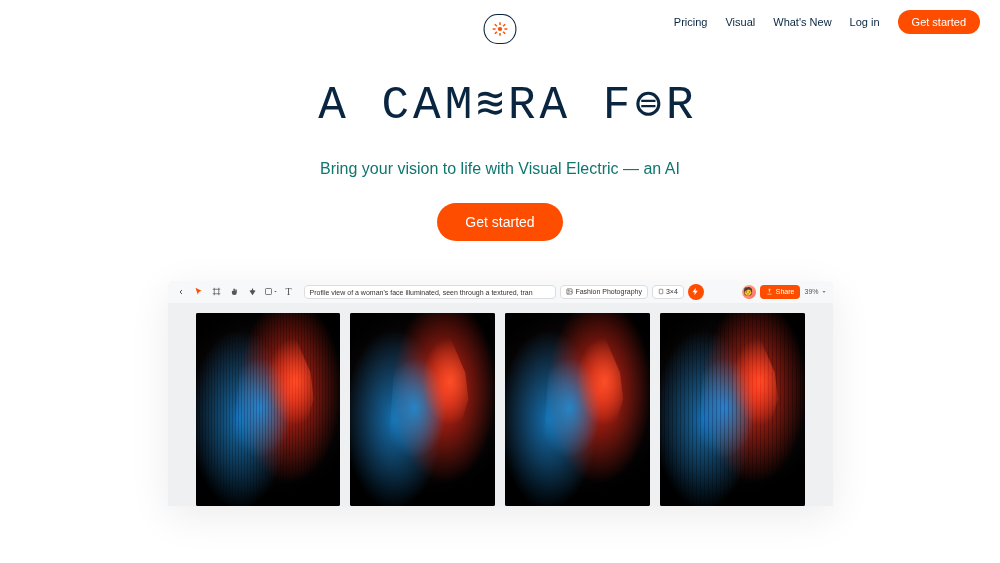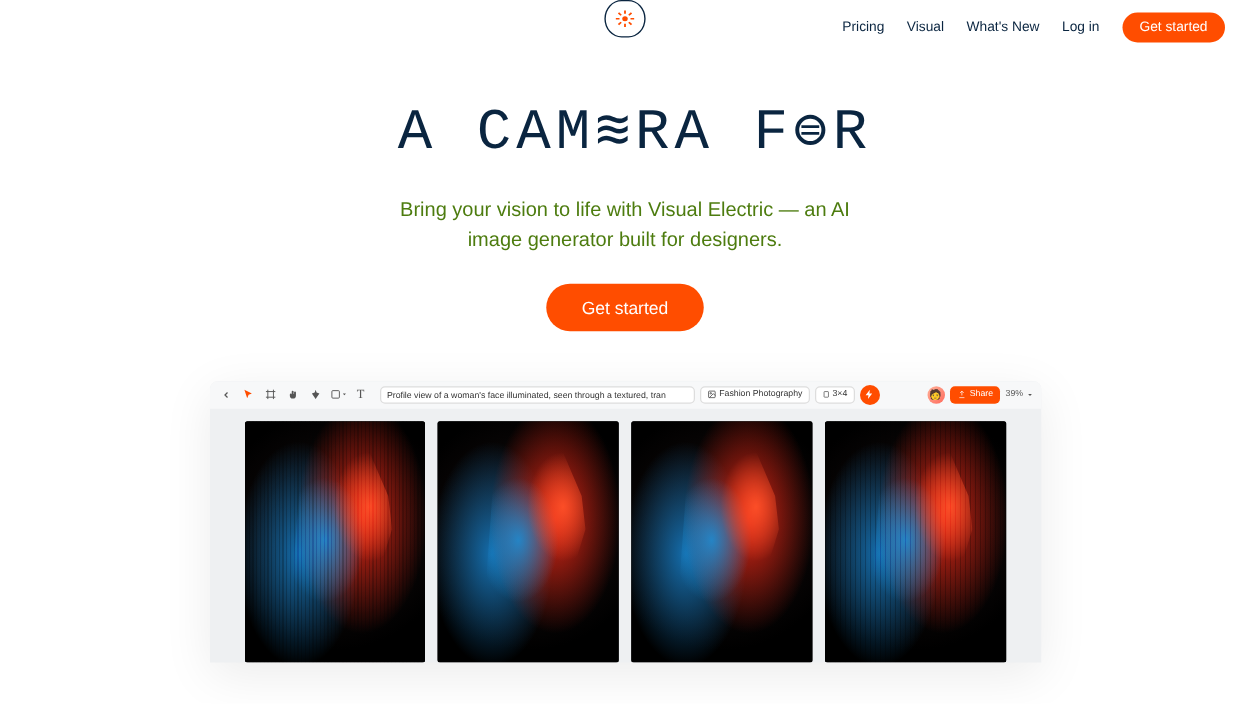--- a/index.html
+++ b/index.html
@@ -6,21 +6,21 @@
   body {
     font-family: -apple-system, BlinkMacSystemFont, "Segoe UI", Helvetica, Arial, sans-serif;
     background: #ffffff;
     color: #0a2540;
     width: 1000px;
     height: 563px;
     overflow: hidden;
   }
   .header {
     display: flex;
-    align-items: flex-start;
+    align-items: flex-end;
     justify-content: center;
     position: relative;
     height: 44px;
     padding: 0 8px;
     text-decoration: underline;
   }
   .logo {
     width: 30px;
     height: 30px;
     border: 1.5px solid #0a2540;
@@ -63,21 +63,21 @@
     font-weight: 400;
     letter-spacing: 4px;
     color: #0a2540;
     font-family: "Courier New", monospace;
     display: inline-block;
     margin-left: 16px;
   }
   .hero-sub {
     margin-top: 24px;
     font-size: 16px;
-    color: #4d7c0f;
+    color: #0f766e;
     line-height: 1.5;
   }
   .hero-cta {
     margin-top: 22px;
     background: #ff4d00;
     color: #fff;
     border: none;
     border-radius: 999px;
     padding: 11px 28px;
     font-size: 14px;
@@ -232,21 +232,20 @@
     <button class="cta">Get started</button>
   </nav>
 </div>
 
 <section class="hero">
   <h1 class="hero-title">
     <span>A CAM≋RA F⊜R</span><br>
   </h1>
   <p class="hero-sub">
     <span>Bring your vision to life with Visual Electric — an AI</span><br>
-    <span>image generator built for designers.</span>
   </p>
   <button class="hero-cta">Get started</button>
 </section>
 
 <div class="app-frame">
   <div class="app-toolbar">
     <div class="tb-icon">
       <svg width="8" height="8" viewBox="0 0 24 24" fill="none" stroke="currentColor" stroke-width="3">
           <polyline points="15 18 9 12 15 6"></polyline>
         </svg>

